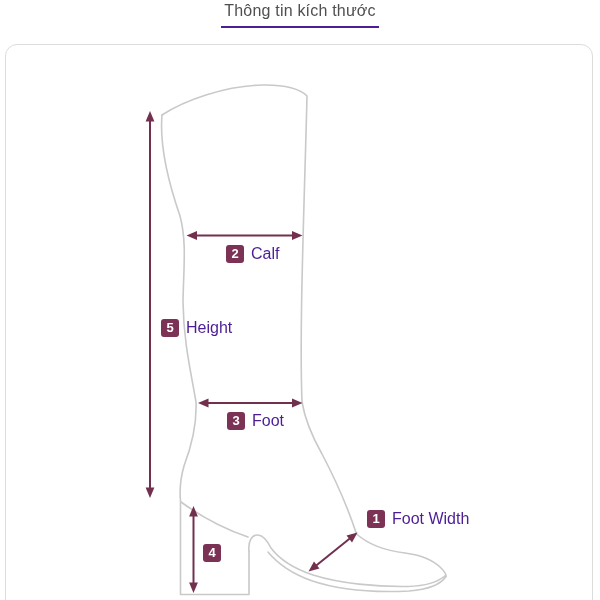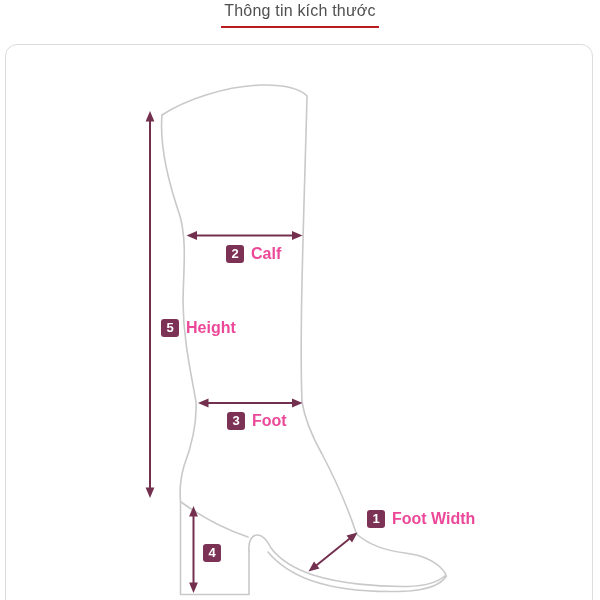--- a/index.html
+++ b/index.html
@@ -4,39 +4,39 @@
 <style>
   html,body{margin:0;padding:0;background:#ffffff;}
   body{width:600px;height:600px;position:relative;overflow:hidden;
        font-family:"Liberation Sans","DejaVu Sans",sans-serif;}
   .stage{position:absolute;left:0;top:0;width:600px;height:600px;}
 
   
   .title-wrap{position:absolute;left:0;top:0;width:600px;text-align:center;}
   .title{display:inline-block;margin-top:1px;font-size:16px;line-height:19px;
          color:#4f4f4f;letter-spacing:0.2px;
-         padding:0 3px 6px 3px;border-bottom:2px solid #b91c1c;}
+         padding:0 3px 6px 3px;border-bottom:2px solid #4c1d95;}
 
   
   .panel{position:absolute;left:5px;top:44px;width:588px;height:590px;
          border:1.5px solid #dcdcdc;border-radius:12px;box-sizing:border-box;
          background:#ffffff;}
 
   
   svg.diagram{position:absolute;left:0;top:0;width:600px;height:600px;}
   .boot{stroke:#c9c9c9;stroke-width:1.6;fill:none;stroke-linecap:round;stroke-linejoin:round;}
   .arrow-line{stroke:#72304e;stroke-width:2;fill:none;}
   .arrow-head{fill:#72304e;stroke:none;}
 
   
   .measure{position:absolute;display:flex;align-items:center;white-space:nowrap;}
   .badge{display:inline-flex;align-items:center;justify-content:center;
          width:18px;height:18px;border-radius:3px;background:#7b3254;
          color:#ffffff;font-size:13px;font-weight:bold;line-height:18px;}
-  .mlabel{margin-left:7px;font-size:16px;color:#ec4899;line-height:18px;font-weight:bold;}
+  .mlabel{margin-left:7px;font-size:16px;color:#4c1d95;line-height:18px;}
 </style>
 </head>
 <body>
 
 <div class="stage">
 
   <div class="title-wrap">
     <span class="title">Thông tin kích thước</span>
   </div>
 

